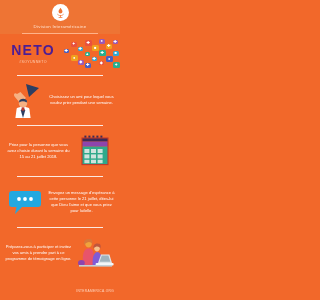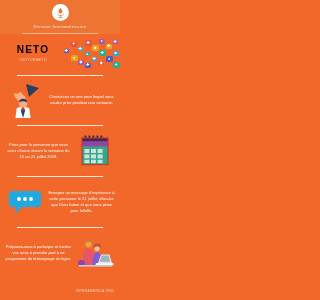--- a/index.html
+++ b/index.html
@@ -48,23 +48,23 @@
 
   
   .neto-block {
     display:flex;
     align-items:center;
     padding:4px 4px 5px 4px;
     position:relative;
   }
   .neto-left { width:58px; text-align:center; }
   .neto-word {
-    font-size:10px;
+    font-size:14px;
     font-weight:bold;
-    color:#000000;
+    color:#4c1d95;
     letter-spacing:1.2px;
     line-height:1;
   }
   .neto-hash {
     font-size:3.6px;
     color:#ffcdb0;
     letter-spacing:.3px;
     margin-top:2.5px;
   }
   .icon-cloud {

